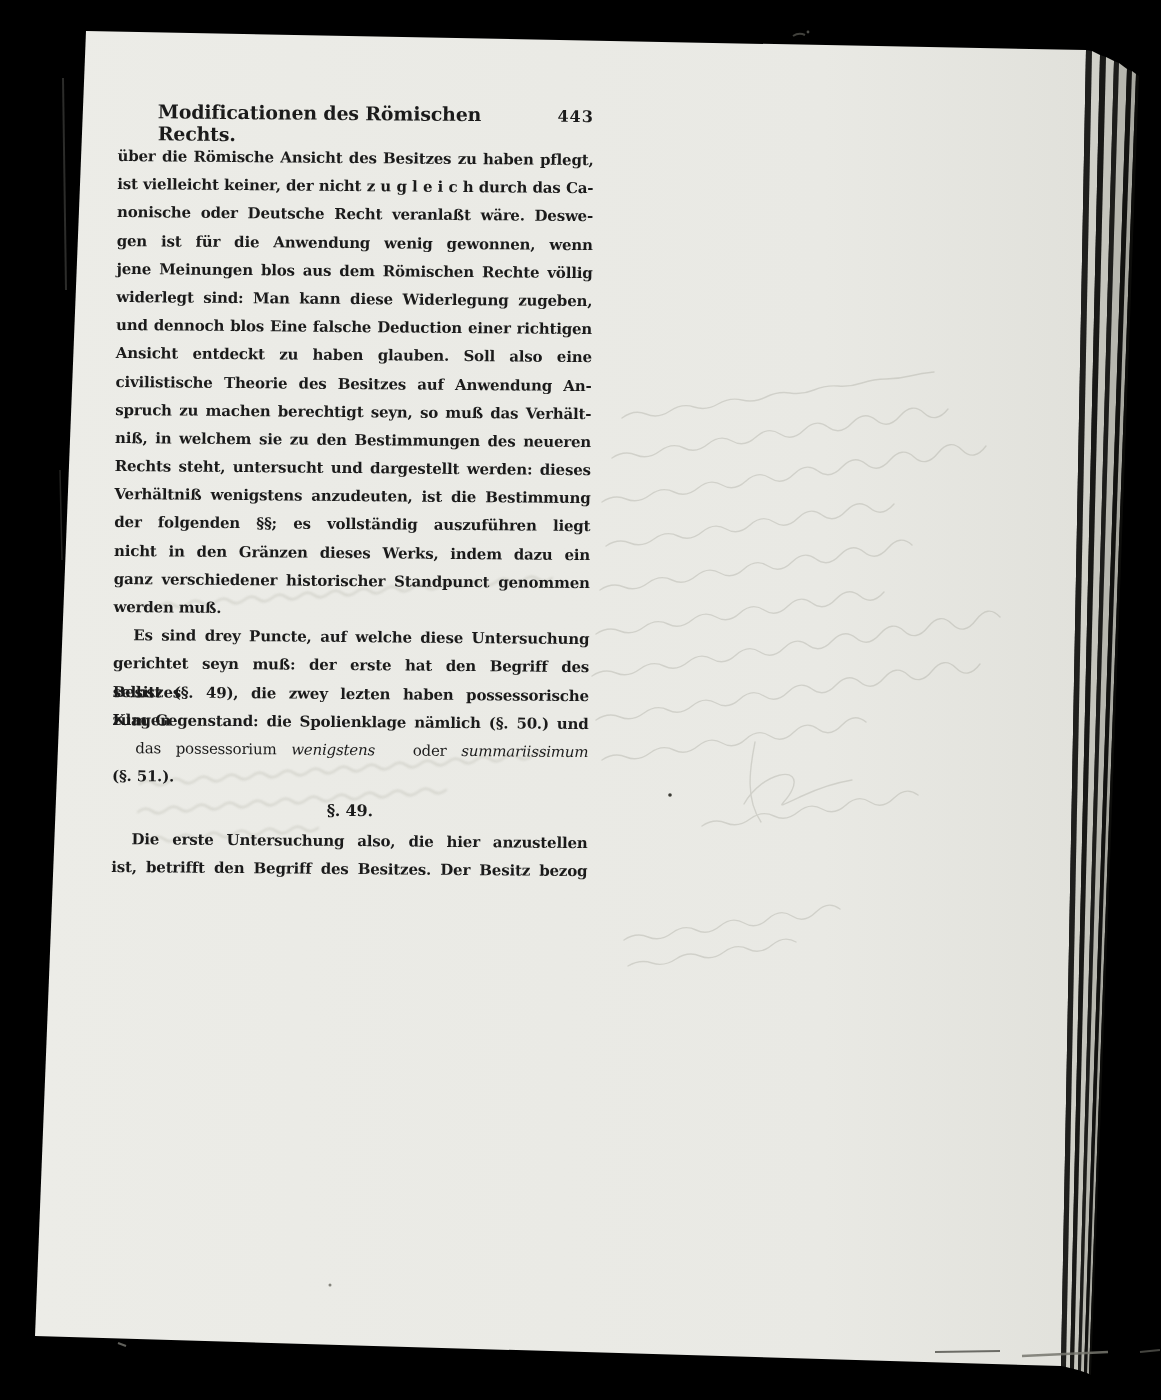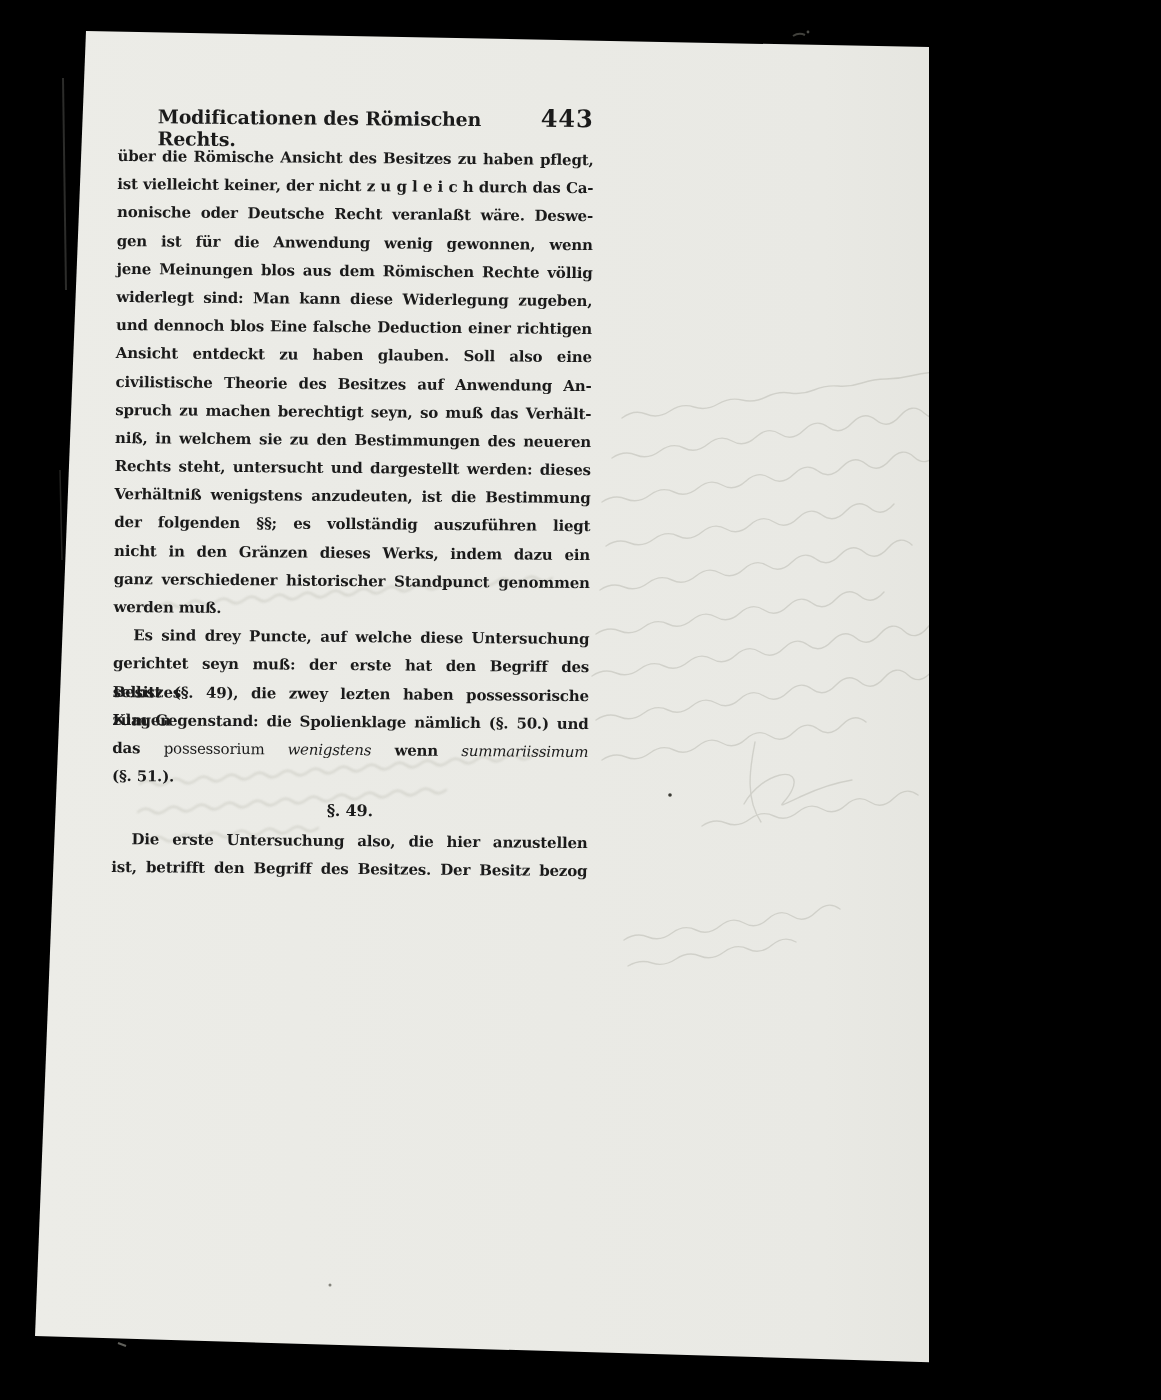--- a/index.html
+++ b/index.html
@@ -1,34 +1,34 @@
 <!DOCTYPE html>
 <html><head>
 <meta charset="utf-8">
 <style>
   html,body{margin:0;padding:0;background:#000;}
-  #stage{position:relative;width:929px;height:1400px;background:#000;overflow:hidden;
+  #stage{position:relative;width:1161px;height:1400px;background:#000;overflow:hidden;
          font-family:"DejaVu Serif",serif;}
   #scan-art{position:absolute;left:0;top:0;}
   
   #text-column{position:absolute;left:118px;top:100px;width:476px;
                transform:rotate(0.5deg);transform-origin:0 0;color:#1b1b1b;}
   .running-head{display:flex;align-items:baseline;height:30px;
                 font-size:19px;font-weight:700;letter-spacing:-0.2px;}
   .running-head .rh-title{margin-left:40px;}
-  .running-head .rh-page{margin-left:30px;font-size:24px;letter-spacing:1px;}
+  .running-head .rh-page{margin-left:30px;font-size:16px;letter-spacing:1px;}
   .body-block{margin-top:12px;}
   .line{height:28.2px;line-height:28.2px;font-size:15px;font-weight:700;
         letter-spacing:-0.2px;text-align:justify;text-align-last:left;
         text-rendering:optimizeLegibility;}
   .line.just{text-align-last:justify;}
   .line.indent{text-indent:20px;}
   .line.center{text-align:center;text-align-last:center;}
   .line.heading-line{margin-top:5px;margin-bottom:1px;font-size:16px;}
-  .seg-fraktur{font-weight:700;}
+  .seg-fraktur{font-weight:400;margin-left:23px;}
   .seg-roman{font-weight:400;}
   .seg-italic{font-weight:400;font-style:italic;}
 </style>
 </head>
 <body>
 
 <div id="stage">
 
   <svg id="scan-art" width="1161" height="1400" viewBox="0 0 1161 1400">
     <defs>
@@ -122,21 +122,21 @@
           <div class="line just">der folgenden §§; es vollständig auszuführen liegt</div>
           <div class="line just">nicht in den Gränzen dieses Werks, indem dazu ein</div>
           <div class="line just">ganz verschiedener historischer Standpunct genommen</div>
           <div class="line">werden muß.</div>
         </div>
         <div>
           <div class="line just indent">Es sind drey Puncte, auf welche diese Untersuchung</div>
           <div class="line just">gerichtet seyn muß: der erste hat den Begriff des Besitzes</div>
           <div class="line just">selbst (§. 49), die zwey lezten haben possessorische Klagen</div>
           <div class="line just">zum Gegenstand: die Spolienklage nämlich (§. 50.) und</div>
-          <div class="line just"><span class="seg-fraktur">das </span><span class="seg-roman">possessorium </span><span class="seg-italic">wenigstens</span><span class="seg-fraktur"> wenn </span><span class="seg-italic">summariissimum</span></div>
+          <div class="line just"><span class="seg-fraktur">das </span><span class="seg-roman">possessorium </span><span class="seg-italic">wenigstens</span><span class="seg-fraktur"> oder </span><span class="seg-italic">summariissimum</span></div>
           <div class="line">(§. 51.).</div>
         </div>
         <div>
           <div class="line center heading-line">§. 49.</div>
         </div>
         <div>
           <div class="line just indent">Die erste Untersuchung also, die hier anzustellen</div>
           <div class="line just">ist, betrifft den Begriff des Besitzes.  Der Besitz bezog</div>
         </div>
       </div>

